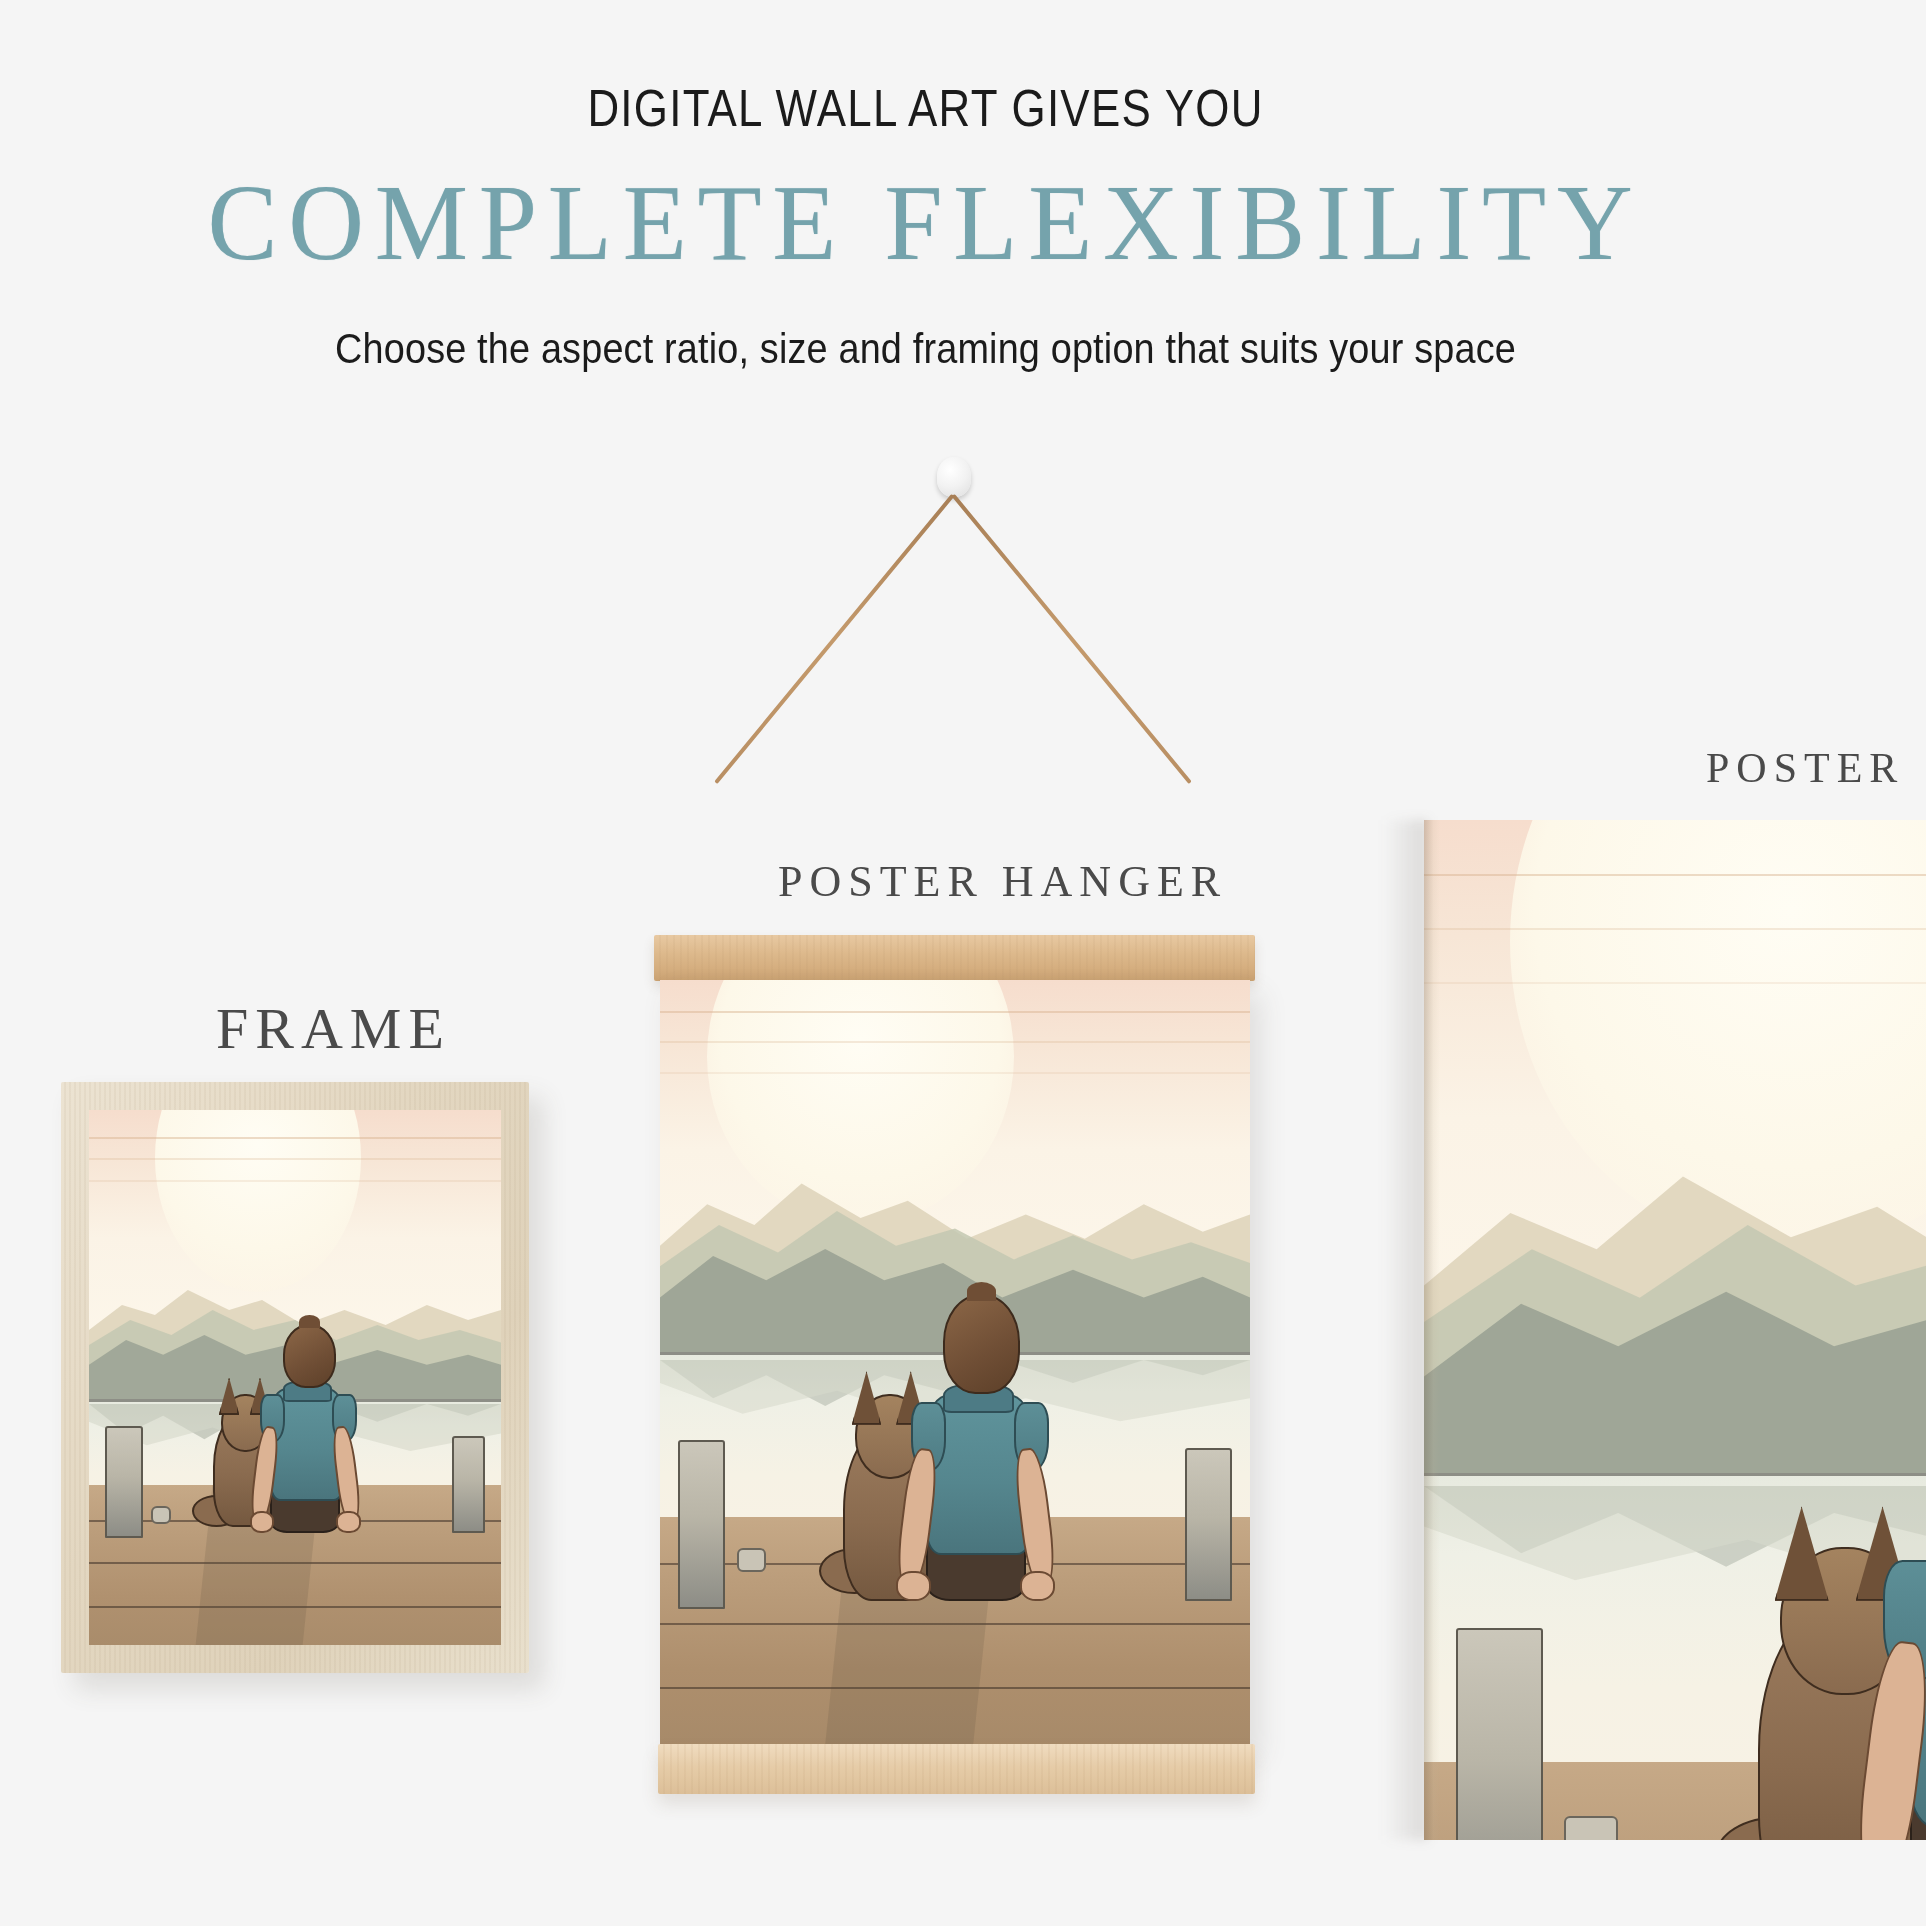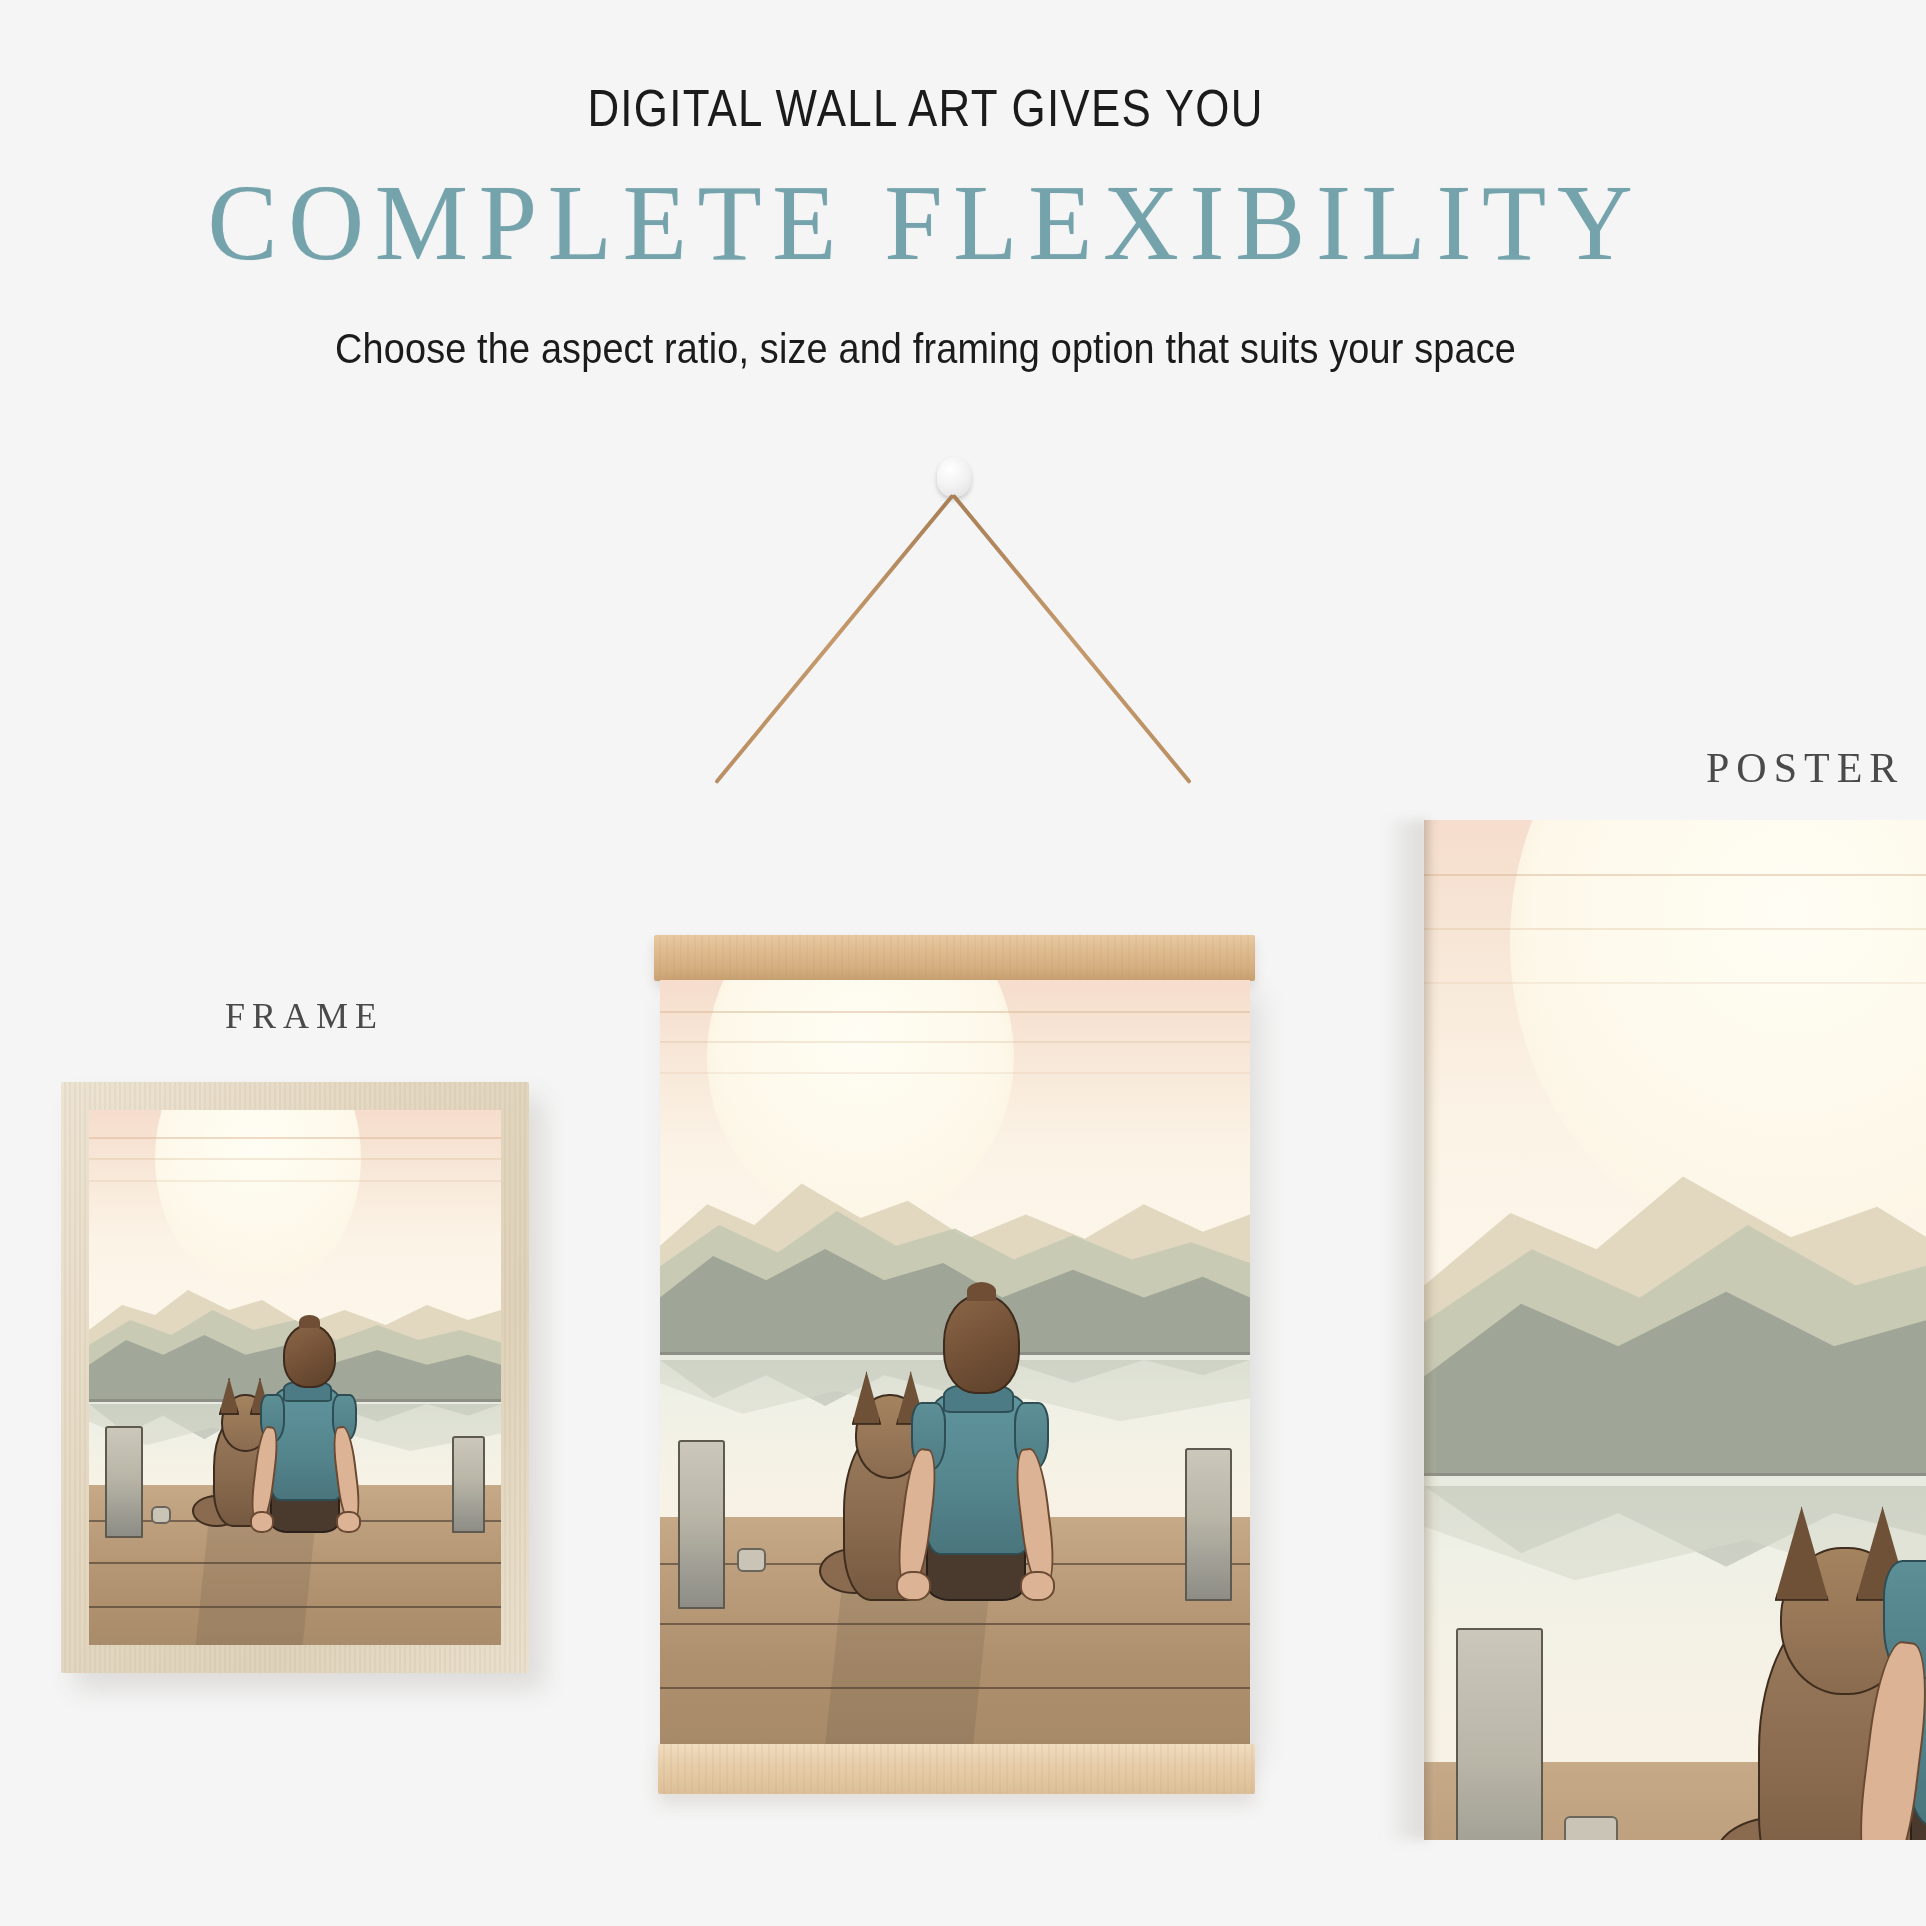--- a/index.html
+++ b/index.html
@@ -255,21 +255,21 @@
 </style>
 </head>
 <body>
 
 <div class="header">
   <div class="eyebrow">DIGITAL WALL ART GIVES YOU</div>
   <div class="headline">COMPLETE FLEXIBILITY</div>
   <div class="subtitle">Choose the aspect ratio, size and framing option that suits your space</div>
 </div>
 
-<div class="piece-label" style="left:216px; top:995px; font-size:36px;margin-left:9px;">FRAME</div>
+<div class="piece-label" style="left:216px; top:995px; font-size:58px;">FRAME</div>
 
 <div class="frame-piece" style="left:61px; top:1082px; width:468px; height:591px;">
   <div class="frame-border"></div>
   <div class="frame-inner" style="left:28px; top:28px; right:28px; bottom:28px;">
     <div class="art" style="position:absolute; inset:0;">
       <div class="sky"></div>
       <div class="sun" style="left:16%; top:-16%; width:50%; height:50%;"></div>
       <div class="sky-streak" style="top:5%;"></div>
       <div class="sky-streak" style="top:9%; opacity:.6;"></div>
       <div class="sky-streak" style="top:13%; opacity:.45;"></div>
@@ -323,20 +323,21 @@
 
 <div class="hanger" style="left:0; top:0; width:1927px; height:1927px; pointer-events:none;">
 
   <div class="hook" style="left:937px; top:457px; pointer-events:auto;"></div>
 
   <div class="cord" style="left:953px; top:493px; width:373px; transform:rotate(129.5deg); pointer-events:auto;
               background:linear-gradient(90deg,#a87f56 0%,#c49a6c 50%,#b98f63 100%);"></div>
   <div class="cord" style="left:953px; top:493px; width:373px; transform:rotate(50.5deg); pointer-events:auto;
               background:linear-gradient(90deg,#a87f56 0%,#c49a6c 50%,#b98f63 100%);"></div>
 
+  <div class="piece-label" style="left:778px; top:856px; font-size:44px; pointer-events:auto;">POSTER HANGER</div>
 
   <div class="rail" style="left:654px; top:935px; width:601px; height:46px; pointer-events:auto;"></div>
 
   <div class="poster-sheet" style="left:660px; top:980px; width:590px; height:767px; pointer-events:auto;">
     <div class="art" style="position:absolute; inset:0;">
       <div class="sky" style="height:48%;"></div>
       <div class="sun" style="left:8%; top:-12%; width:52%; height:44%;"></div>
       <div class="sky-streak" style="top:4%;"></div>
       <div class="sky-streak" style="top:8%; opacity:.6;"></div>
       <div class="sky-streak" style="top:12%; opacity:.4;"></div>

